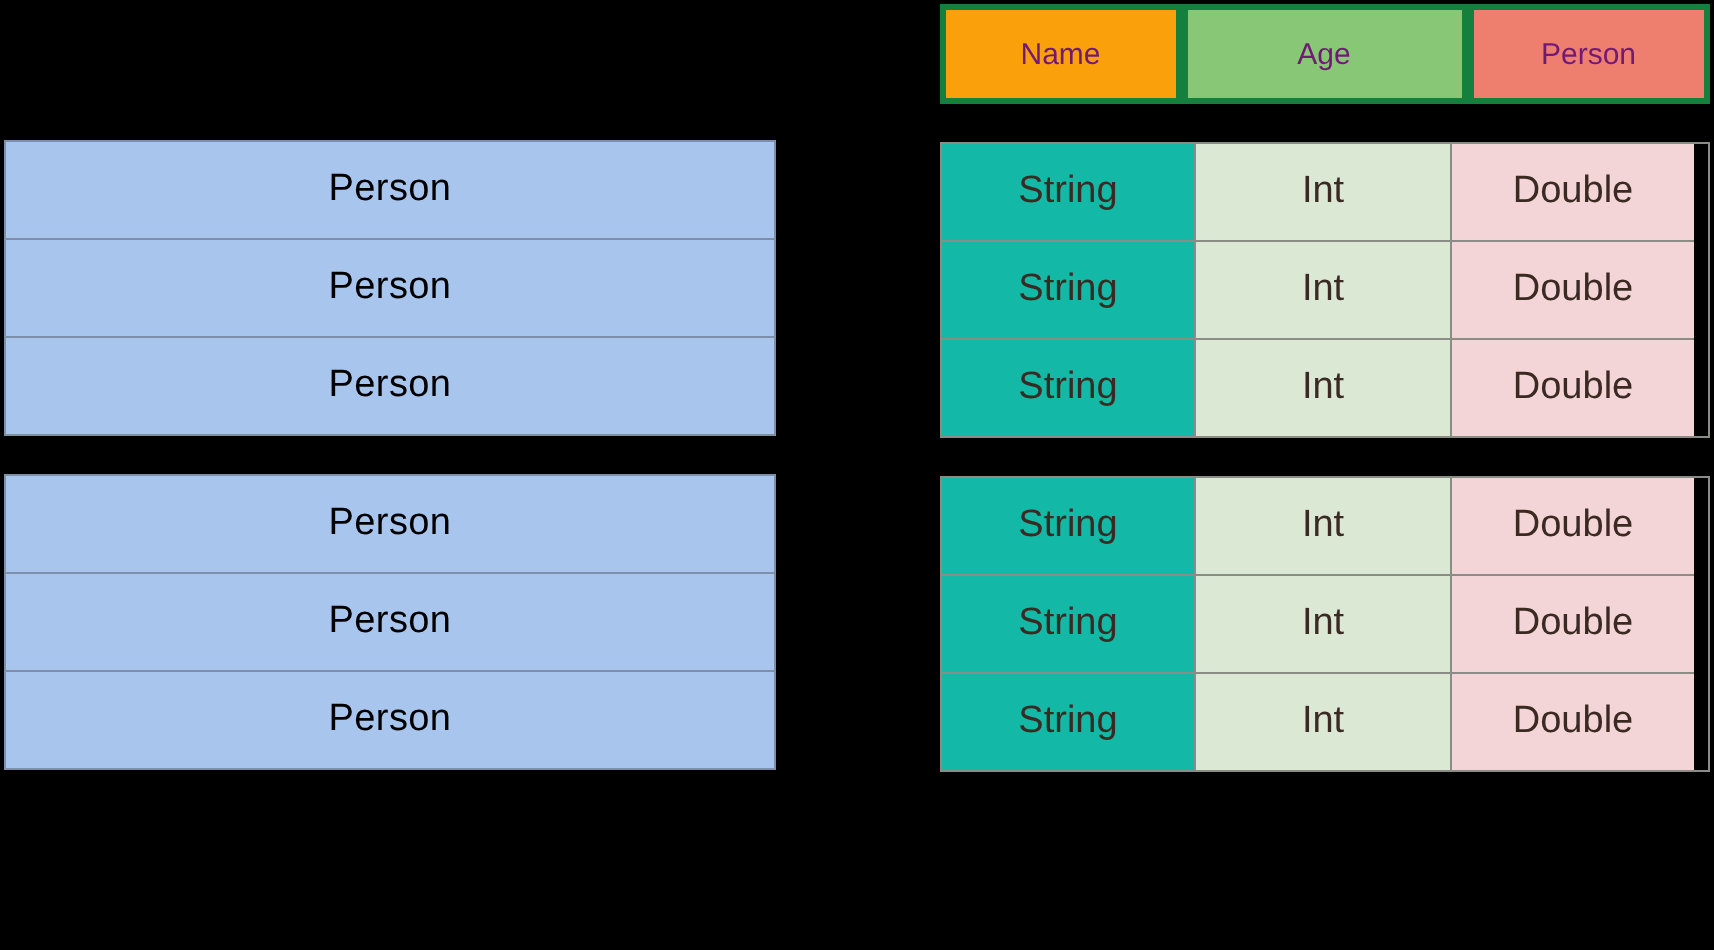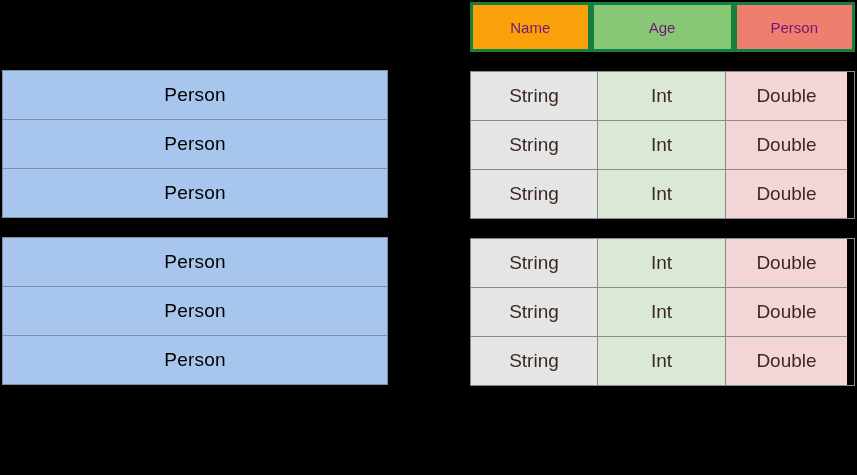--- a/index.html
+++ b/index.html
@@ -97,21 +97,21 @@
     align-items: center;
     justify-content: center;
     font-size: 19px;
     color: #3a2a22;
     border-right: 1px solid #8a8d86;
     border-bottom: 1px solid #8a8d86;
   }
   .data-row:last-child .data-cell { border-bottom: none; }
   .data-cell:last-child { border-right: none; }
 
-  .data-cell.col-name   { width: 127px; background: #e5e5e5; }
+  .data-cell.col-name   { width: 127px; background: #14b8a6; }
   .data-cell.col-age    { width: 128px; background: #dbe8d4; text-align: right; }
   .data-cell.col-height { width: 121px; background: #f4d5d7; }
 </style>
 </head>
 <body>
 
 <div class="canvas">
 
   <div class="person-group group-1">
     <div class="person-row">Person</div>

